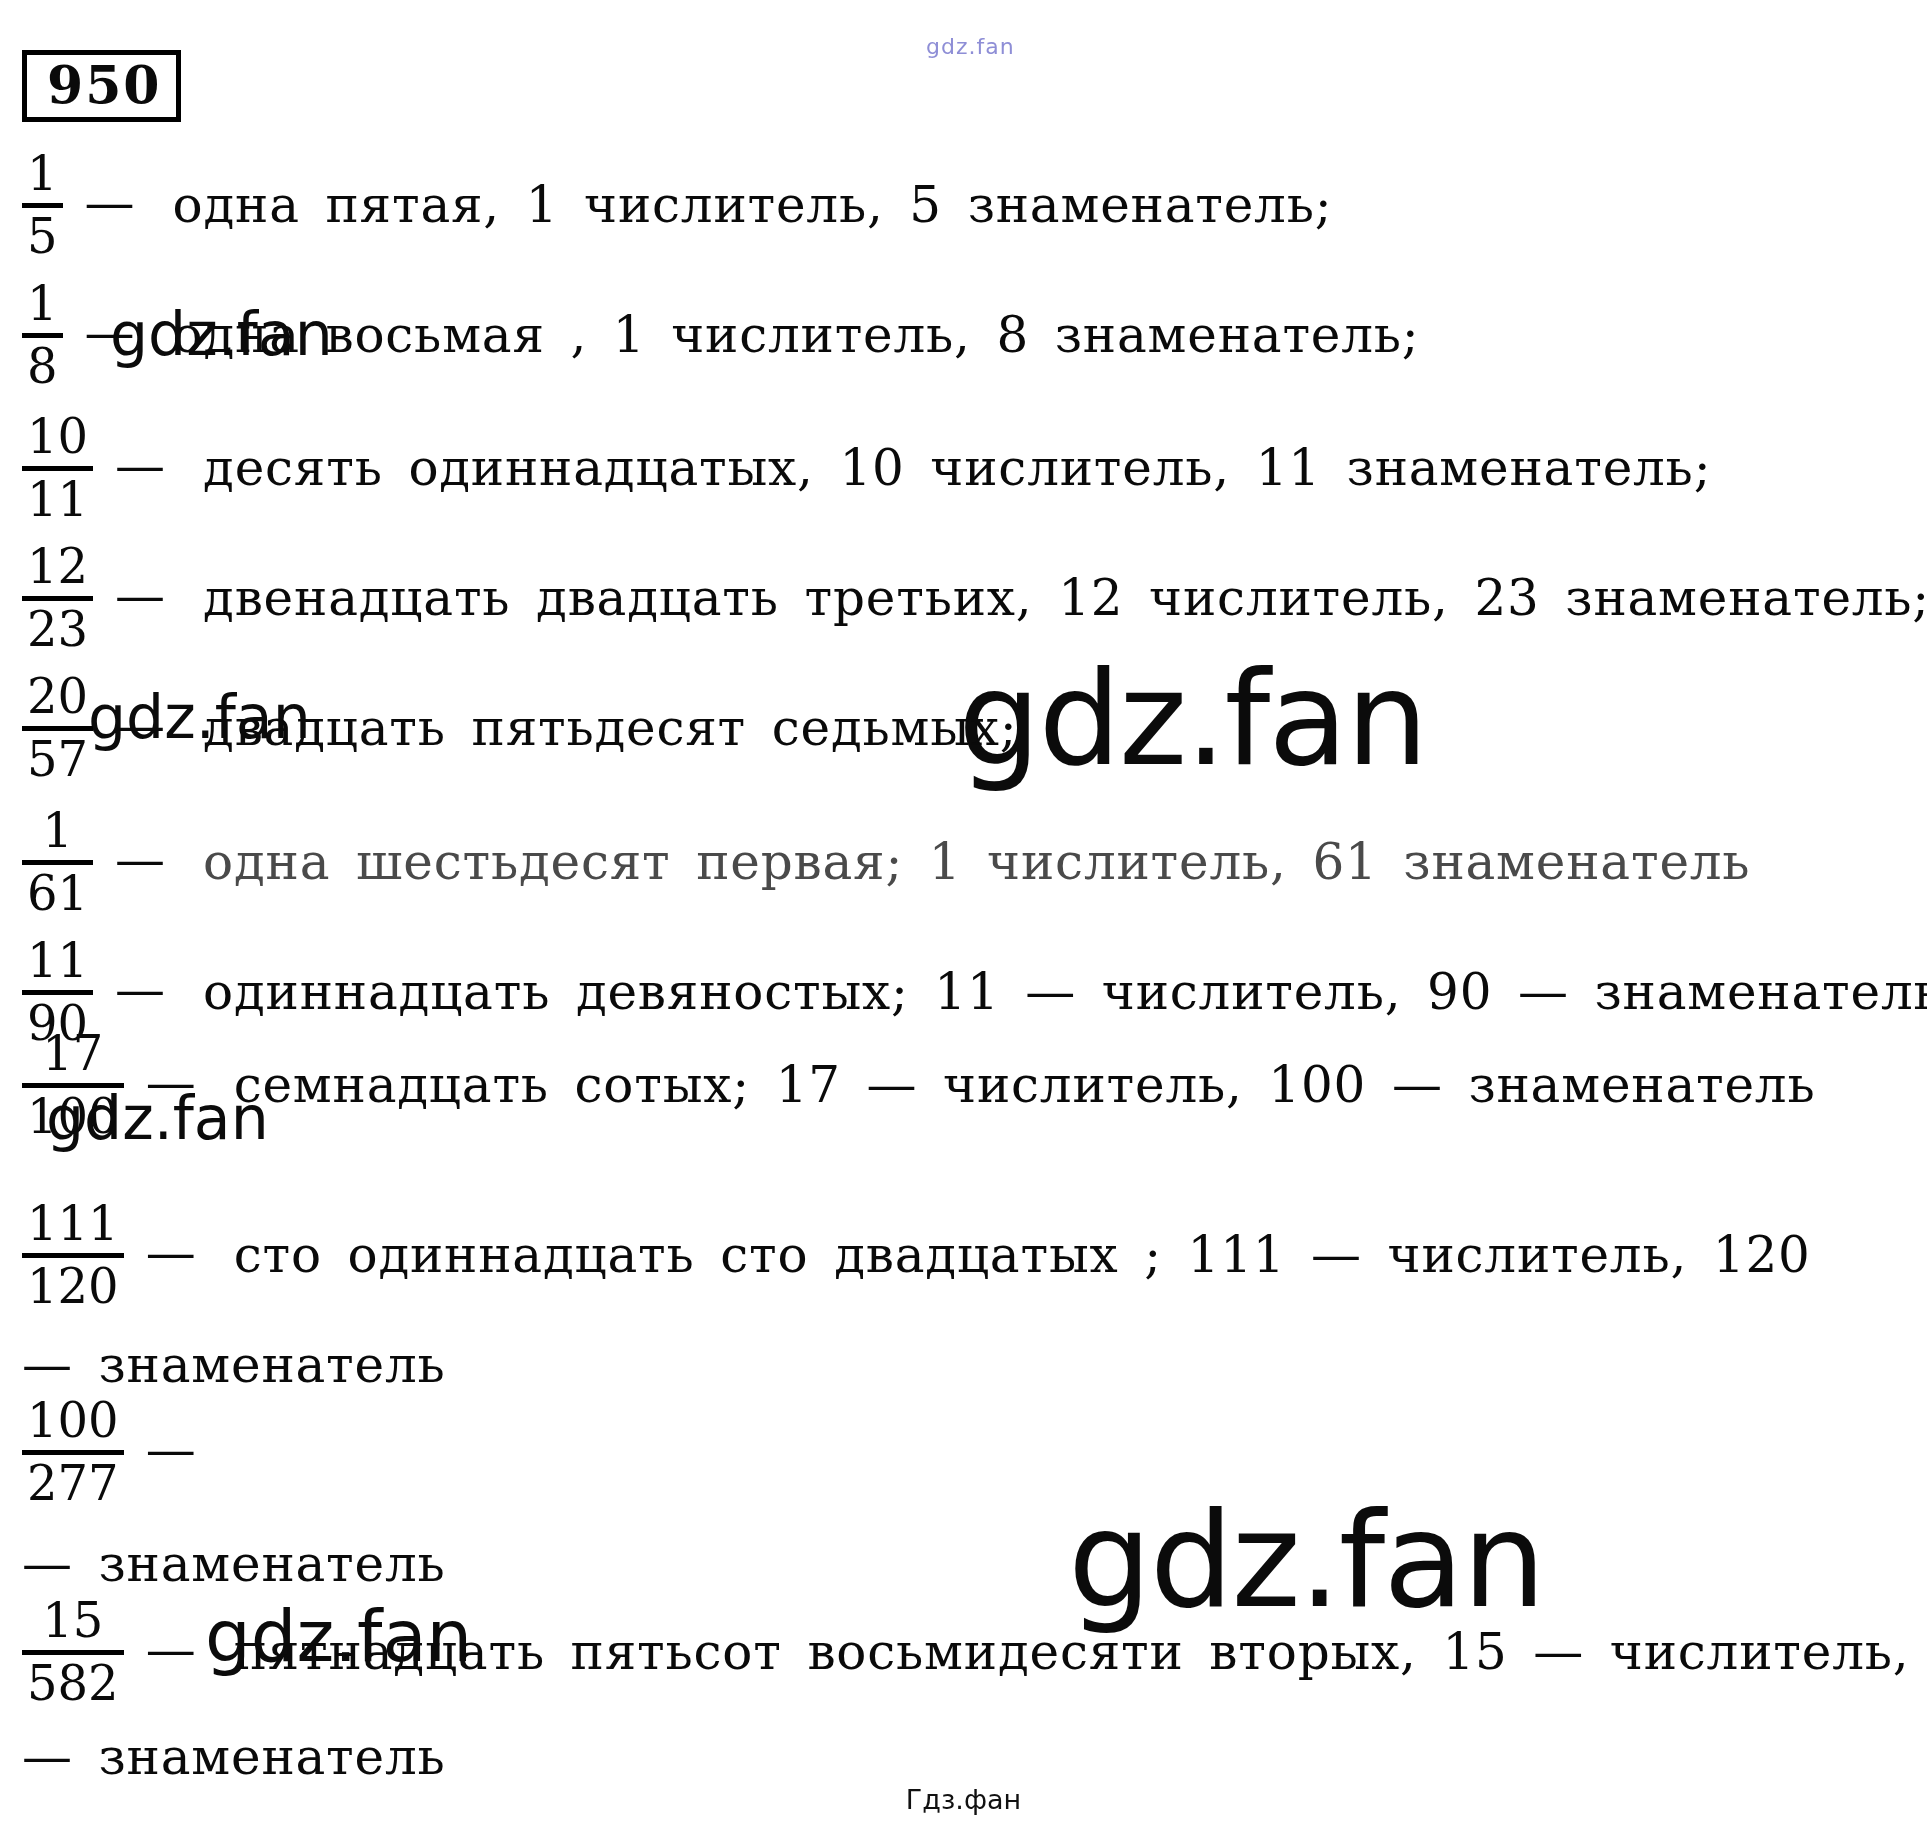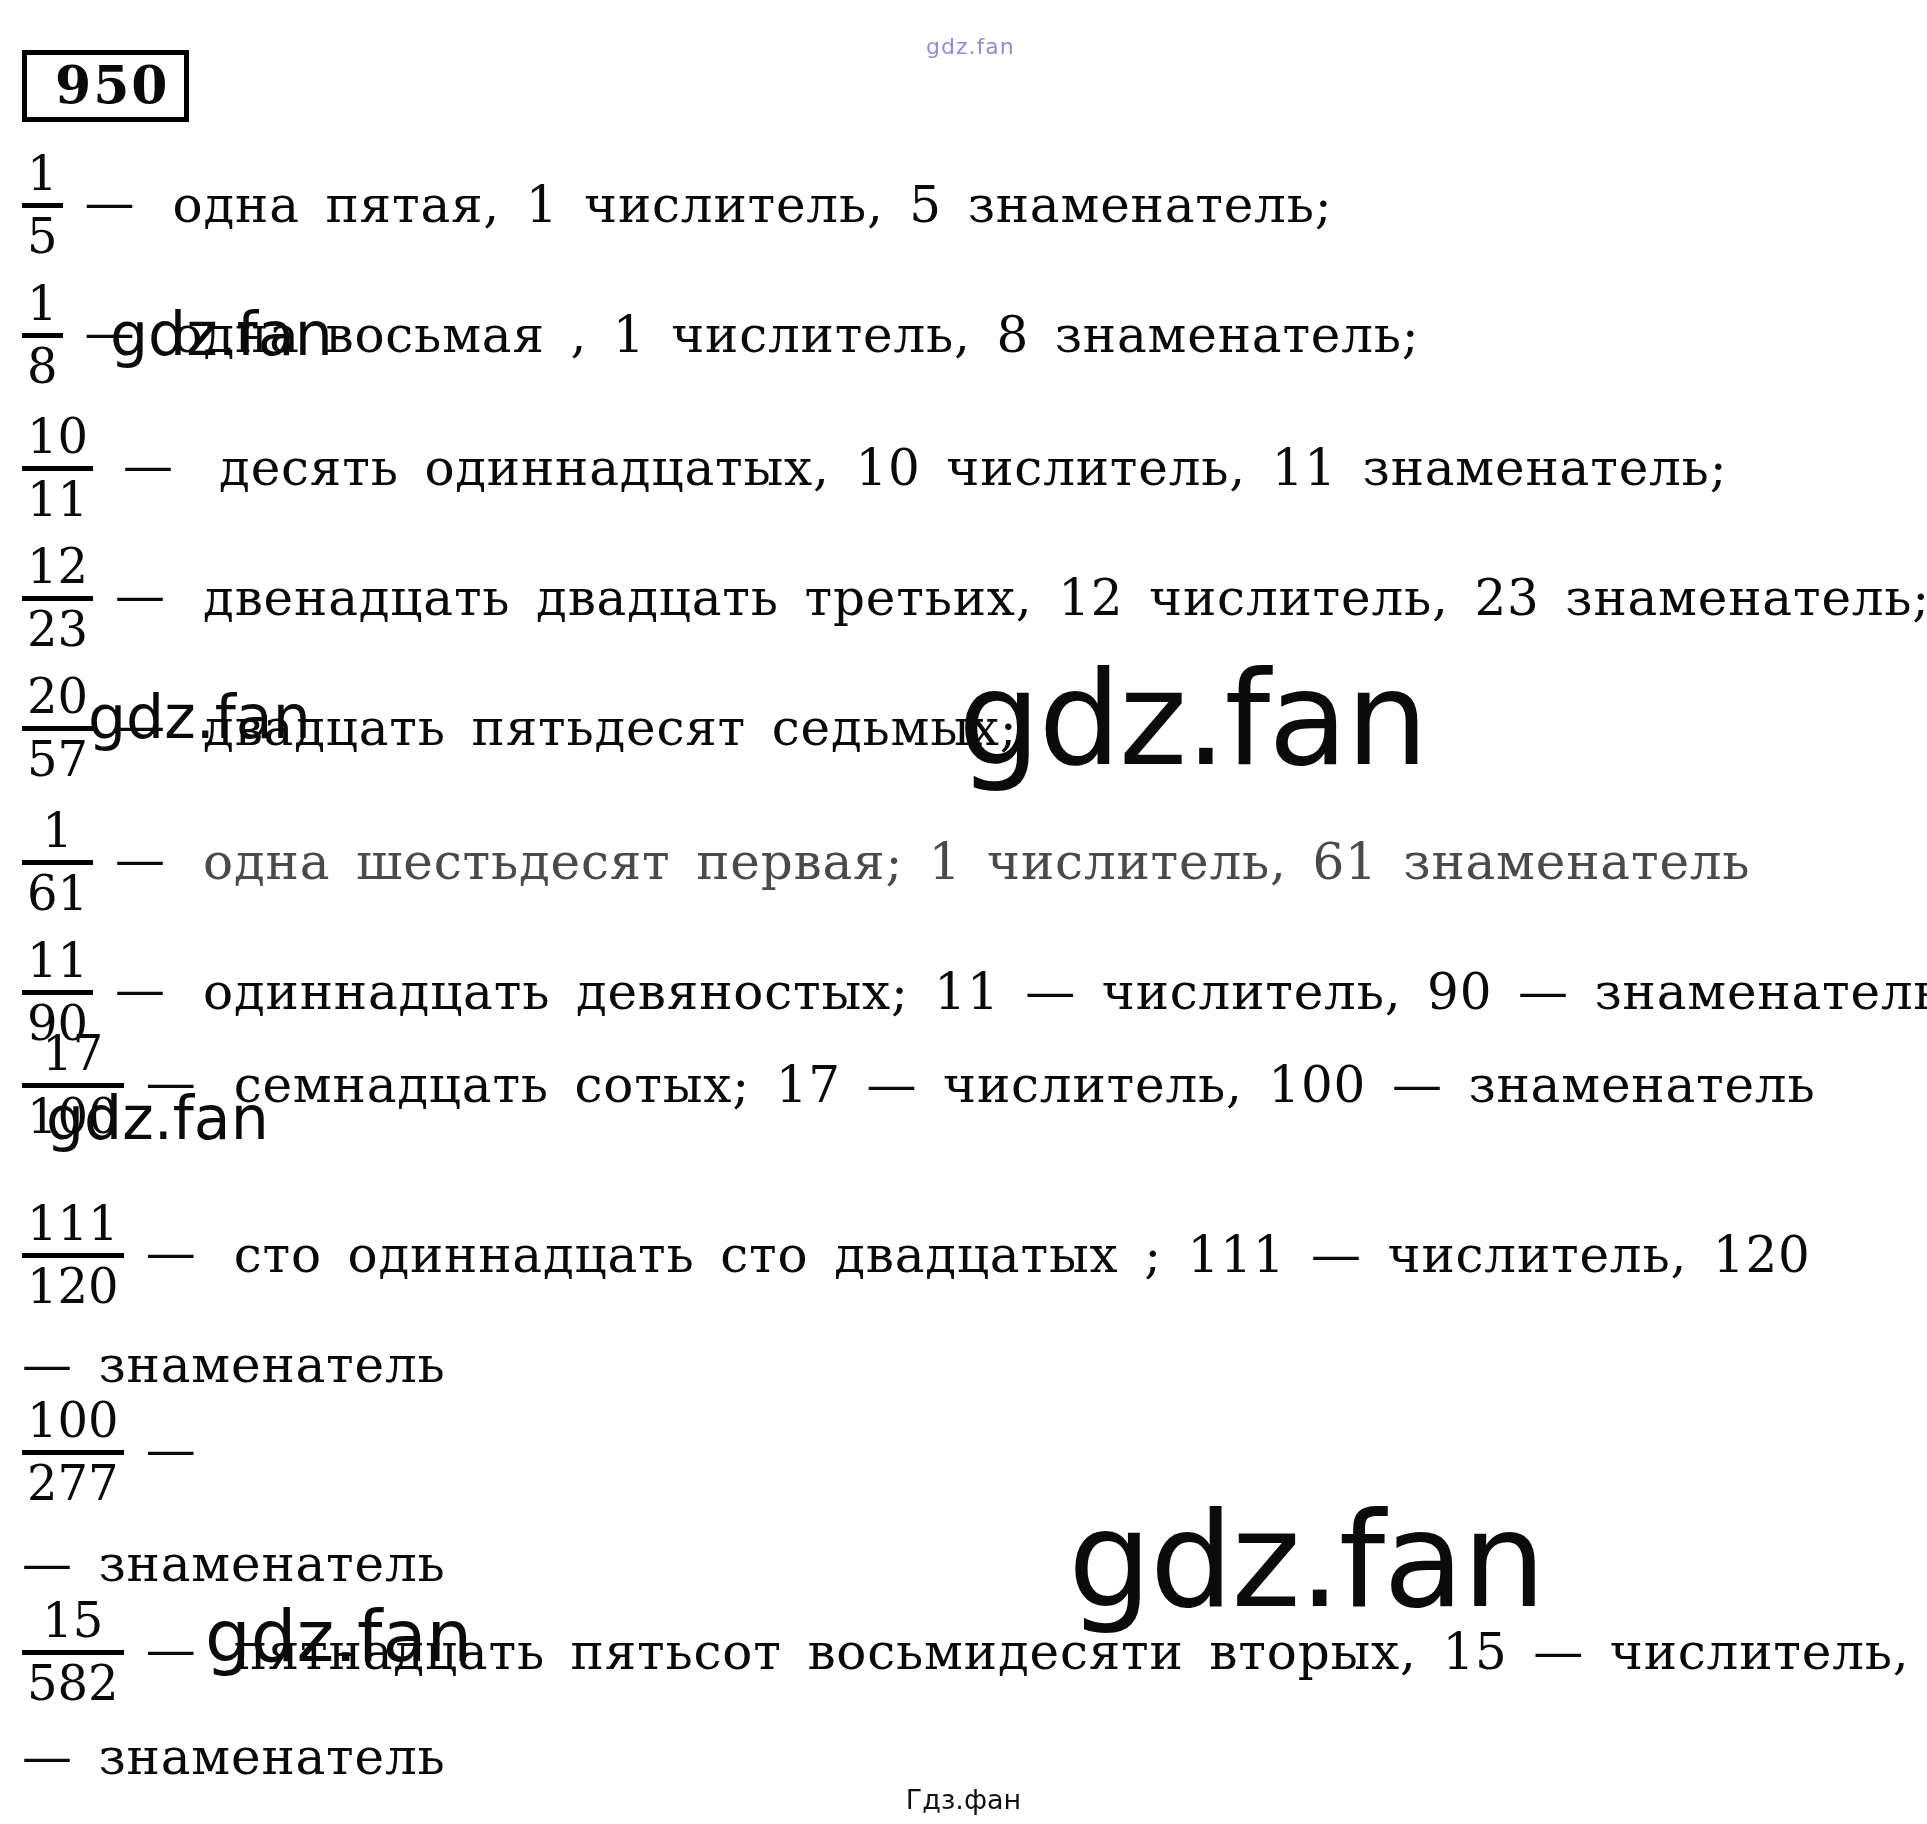--- a/index.html
+++ b/index.html
@@ -16,21 +16,21 @@
     color: #0a0a0a;
     overflow: hidden;
   }
 
   
   .problem-box {
     position: absolute;
     left: 22px;
     top: 50px;
     border: 5px solid #000;
-    padding: 1px 14px 3px 28px;
+    padding: 1px 14px 3px 20px;
     font-size: 52px;
     font-weight: bold;
     line-height: 58px;
     letter-spacing: 2px;
   }
 
   
   .row {
     position: absolute;
     left: 22px;
@@ -94,21 +94,21 @@
     width: 100%;
     text-align: center;
     font-family: "DejaVu Sans", "Liberation Sans", sans-serif;
     font-size: 27px;
     color: #111;
   }
 
   
   #row-0  { top: 148px; }
   #row-1  { top: 278px; }
-  #row-2  { top: 411px; gap: 8px; }
+  #row-2  { top: 411px; }
   #row-3  { top: 541px; }
   #row-4  { top: 671px; }
   #row-5  { top: 805px; }
   #row-6  { top: 935px; }
   #row-7  { top: 1028px; }
   #row-8  { top: 1198px; }
   #row-9  { top: 1395px; }
   #row-10 { top: 1595px; }
   #cont-0 { top: 1336px; }
   #cont-1 { top: 1535px; }

